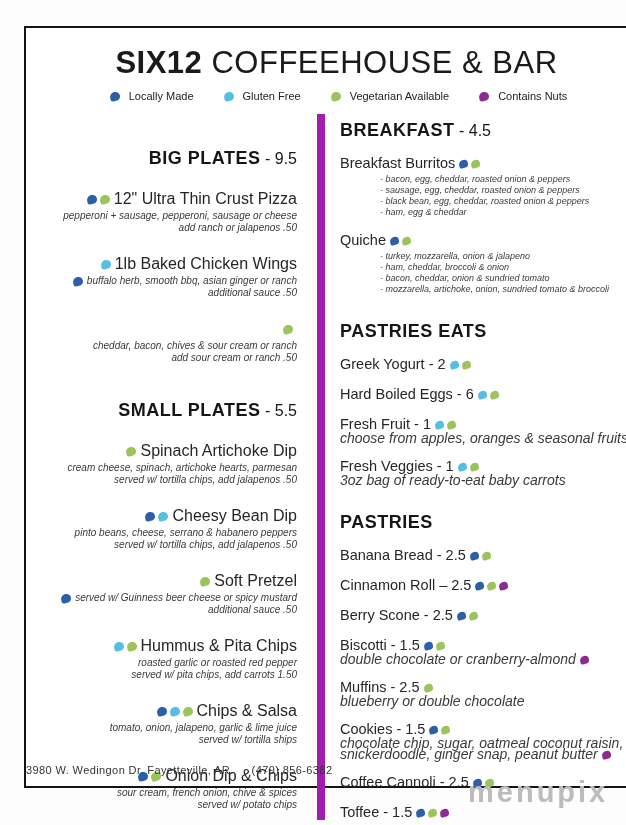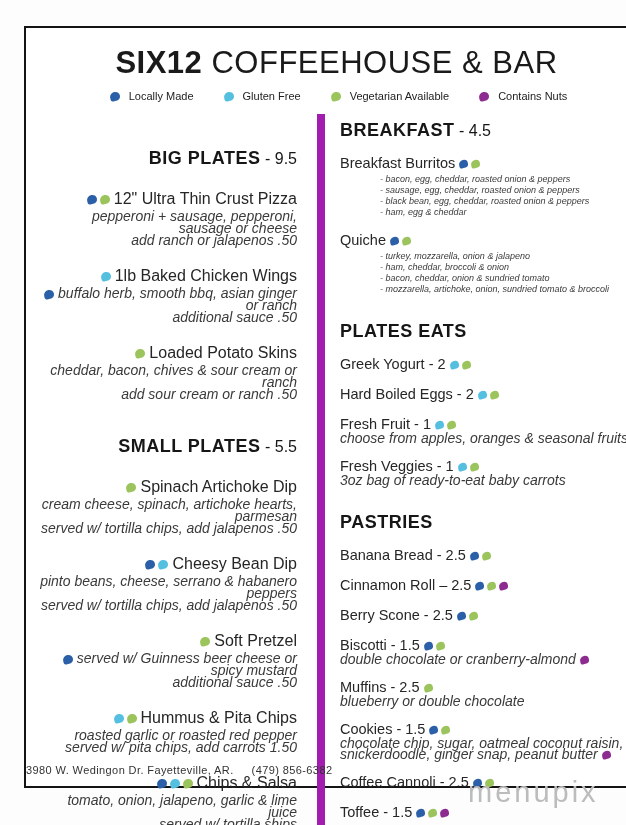--- a/index.html
+++ b/index.html
@@ -20,34 +20,34 @@
   .col-left{width:291px;box-sizing:border-box;padding:28px 20px 0 10px;text-align:right;}
   .col-right{flex:1;border-left:8px solid #a21caf;box-sizing:border-box;padding:4px 6px 0 15px;text-align:left;}
   
   .sec-head{font-size:18px;font-weight:700;letter-spacing:.5px;color:#161616;white-space:nowrap;}
   .sec-head .price{font-weight:400;font-size:16px;letter-spacing:0;}
   .col-left .sec-head{margin-top:36px;}
   .col-left .sec-head:first-child{margin-top:6px;}
   
   .l-item{margin-top:21px;}
   .l-name{font-size:16px;color:#262626;white-space:nowrap;}
-  .l-desc{font-size:14px;font-style:italic;color:#3a3a3a;line-height:12px;margin-top:2px;}
+  .l-desc{font-size:10px;font-style:italic;color:#3a3a3a;line-height:12px;margin-top:2px;}
   
   .r-item{margin-top:14px;}
   .r-name{font-size:14.5px;color:#262626;white-space:nowrap;}
   .r-bullets{font-size:9px;font-style:italic;color:#3a3a3a;line-height:11px;margin-top:3px;margin-left:40px;}
   .r-desc{font-size:14px;font-style:italic;color:#3a3a3a;line-height:11px;margin-top:1px;}
   .col-right .sec-head{margin-top:26px;}
   .col-right .sec-head:first-child{margin-top:2px;}
   .r-item .dot{width:9px;height:8px;}
   
   .footer{position:absolute;bottom:10px;left:0;right:0;text-align:left;font-size:11px;letter-spacing:.4px;color:#333;}
   .footer .gap{display:inline-block;width:18px;}
   
-  .watermark{position:absolute;left:468px;top:776px;font-size:29px;letter-spacing:3px;color:#bcbcbc;font-weight:400;z-index:5;}
+  .watermark{position:absolute;left:468px;top:776px;font-size:29px;letter-spacing:3px;color:#bcbcbc;font-weight:700;z-index:5;}
 </style>
 </head>
 <body>
 
 <div class="page">
 
   <div class="header">
     <div class="title">
       <span class="b">SIX12</span><span class="r"> COFFEEHOUSE &amp; BAR</span>
     </div>
@@ -104,21 +104,21 @@
           <div><span class="dots">
                 <span class="dot" style="background: rgb(43, 95, 168);"></span>
               </span><span>buffalo herb, smooth bbq, asian ginger or ranch</span></div>
           <div>additional sauce .50</div>
         </div>
       </div>
 
       <div class="l-item">
         <div class="l-name"><span class="dots">
               <span class="dot" style="background: rgb(155, 196, 92);"></span>
-            </span><span>Loaded Potato Skins</span></div>
+            </span></div>
         <div class="l-desc">
           <div>cheddar, bacon, chives &amp; sour cream or ranch</div>
           <div>add sour cream or ranch .50</div>
         </div>
       </div>
 
       <div class="sec-head"><span>SMALL PLATES</span><span class="price"> - 5.5</span></div>
 
       <div class="l-item">
         <div class="l-name"><span class="dots">
@@ -212,30 +212,30 @@
               <span class="dot" style="background: rgb(155, 196, 92);"></span>
             </span></div>
         <div class="r-bullets">
           <div>- turkey, mozzarella, onion &amp; jalapeno</div>
           <div>- ham, cheddar, broccoli &amp; onion</div>
           <div>- bacon, cheddar, onion &amp; sundried tomato</div>
           <div>- mozzarella, artichoke, onion, sundried tomato &amp; broccoli</div>
         </div>
       </div>
 
-      <div class="sec-head"><span>PLATES EATS</span></div>
+      <div class="sec-head"><span>PASTRIES EATS</span></div>
 
       <div class="r-item">
         <div class="r-name"><span>Greek Yogurt - 2</span><span class="dots">
               <span class="dot" style="background: rgb(85, 191, 224);"></span>
               <span class="dot" style="background: rgb(155, 196, 92);"></span>
             </span></div>
       </div>
       <div class="r-item">
-        <div class="r-name"><span>Hard Boiled Eggs - 2</span><span class="dots">
+        <div class="r-name"><span>Hard Boiled Eggs - 6</span><span class="dots">
               <span class="dot" style="background: rgb(85, 191, 224);"></span>
               <span class="dot" style="background: rgb(155, 196, 92);"></span>
             </span></div>
       </div>
       <div class="r-item">
         <div class="r-name"><span>Fresh Fruit - 1</span><span class="dots">
               <span class="dot" style="background: rgb(85, 191, 224);"></span>
               <span class="dot" style="background: rgb(155, 196, 92);"></span>
             </span></div>
         <div class="r-desc"><span>choose from apples, oranges &amp; seasonal fruits</span></div>

